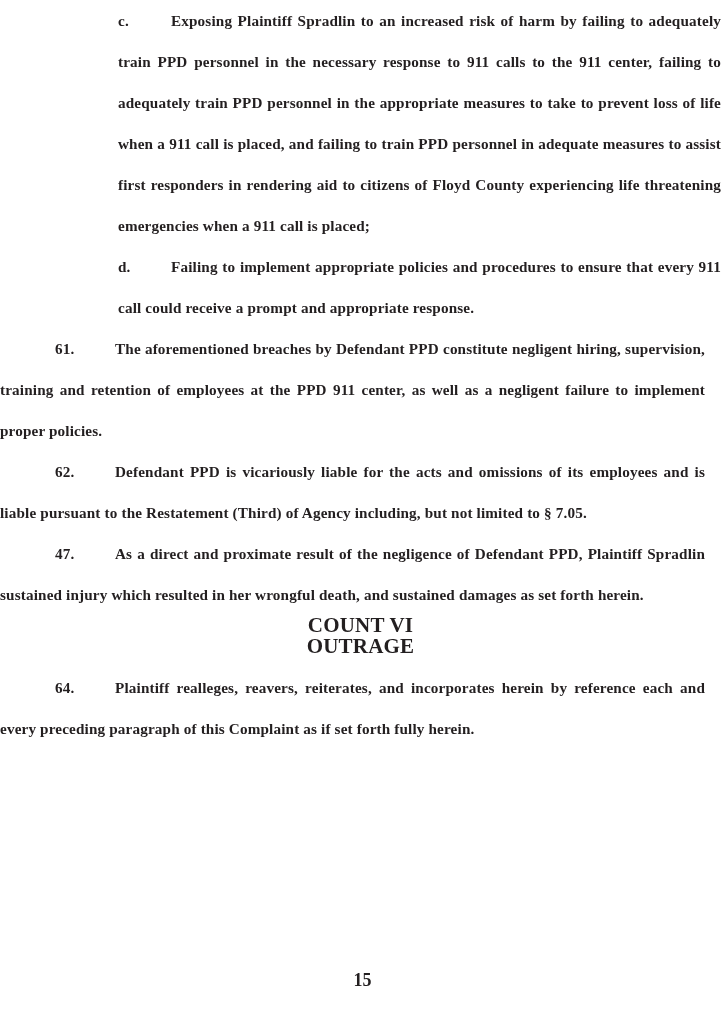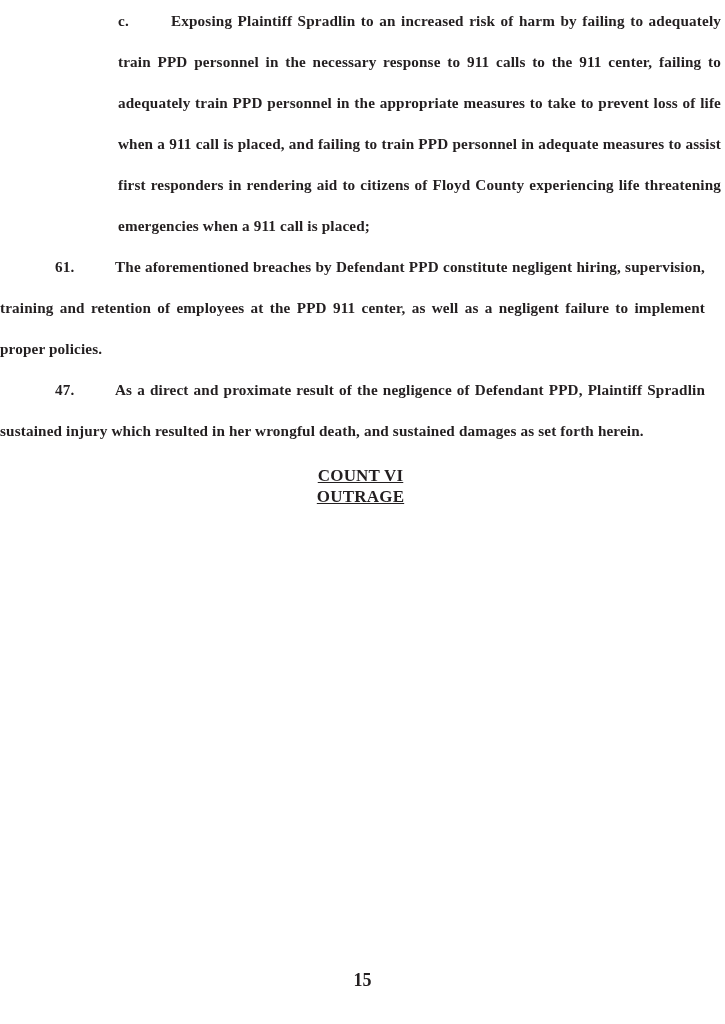--- a/index.html
+++ b/index.html
@@ -54,27 +54,25 @@
     margin-left: 0;
     margin-right: 16px;
   }
   .numpara .numlabel {
     display: inline-block;
     width: 60px;
     margin-left: 55px;
   }
   .center-block {
     text-align: center;
-    font-size: 17px;
+    font-size: 21px;
     line-height: 21px;
     font-weight: 600;
     letter-spacing: 0.2px;
-    margin-top: 14px;
     margin-bottom: 10px;
-    text-decoration: underline;
   }
   .center-block div { white-space: nowrap; }
   .page-number {
     position: absolute;
     bottom: 33px;
     left: 0;
     right: 0;
     text-align: center;
     font-size: 18px;
     font-weight: 600;
@@ -84,32 +82,41 @@
 </head>
 <body>
 
 <div class="page">
   <div class="body-area">
 
     <p class="para subitem" style="margin-top:0;">
       <span class="marker">c.</span><span>Exposing Plaintiff Spradlin to an increased risk of harm by failing to adequately train PPD personnel in the necessary response to 911 calls to the 911 center, failing to adequately train PPD personnel in the appropriate measures to take to prevent loss of life when a 911 call is placed, and failing to train PPD personnel in adequate measures to assist first responders in rendering aid to citizens of Floyd County experiencing life threatening emergencies when a 911 call is placed;</span>
     </p>
 
+    <p class="para subitem">
+      <span class="marker">d.</span><span>Failing to implement appropriate policies and procedures to ensure that every 911 call could receive a prompt and appropriate response.</span>
+    </p>
 
     <p class="para numpara">
       <span class="numlabel">61.</span><span>The aforementioned breaches by Defendant PPD constitute negligent hiring, supervision, training and retention of employees at the PPD 911 center, as well as a negligent failure to implement proper policies.</span>
     </p>
 
+    <p class="para numpara">
+      <span class="numlabel">62.</span><span>Defendant PPD is vicariously liable for the acts and omissions of its employees and is liable pursuant to the Restatement (Third) of Agency including, but not limited to § 7.05.</span>
+    </p>
 
     <p class="para numpara">
       <span class="numlabel">47.</span><span>As a direct and proximate result of the negligence of Defendant PPD, Plaintiff Spradlin sustained injury which resulted in her wrongful death, and sustained damages as set forth herein.</span>
     </p>
 
     <div class="center-block">
       <div>COUNT VI</div>
       <div>OUTRAGE</div>
     </div>
 
+    <p class="para numpara">
+      <span class="numlabel">64.</span><span>Plaintiff realleges, reavers, reiterates, and incorporates herein by reference each and every preceding paragraph of this Complaint as if set forth fully herein.</span>
+    </p>
 
   </div>
 
   <div class="page-number">15</div>
 </div>
 
 </body></html>

